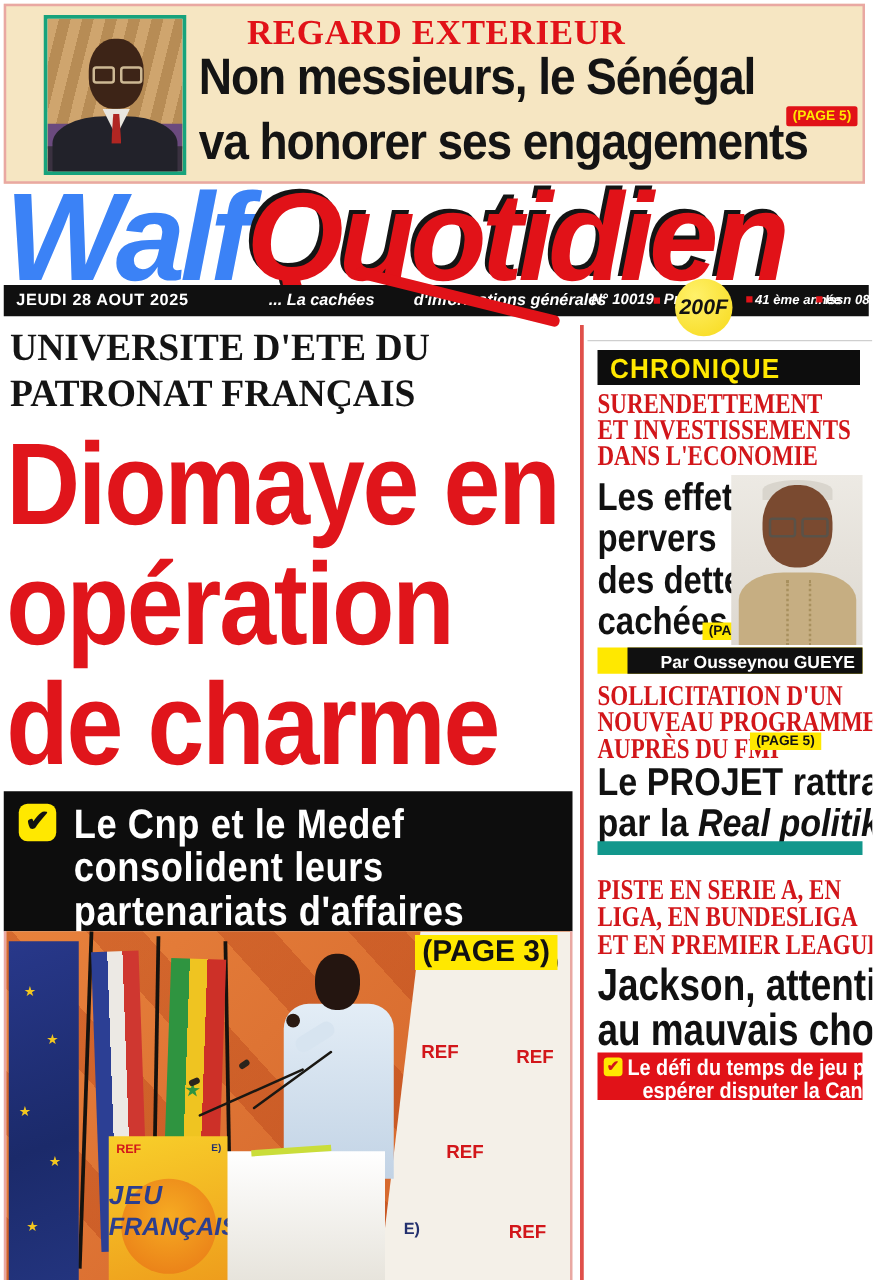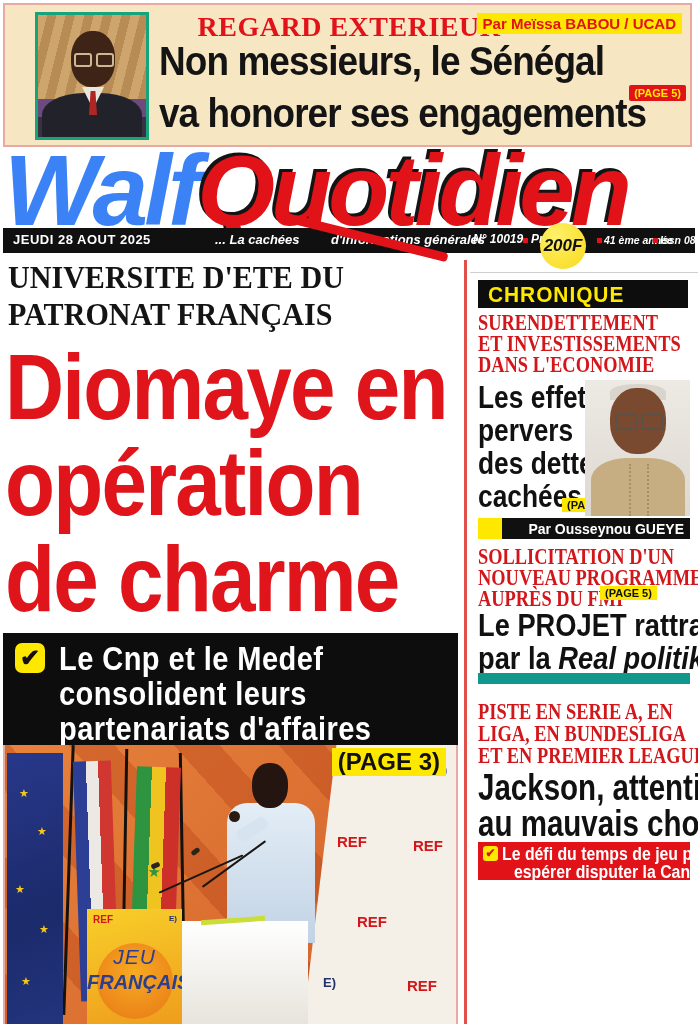--- a/index.html
+++ b/index.html
@@ -65,21 +65,21 @@
   .sp-hand{position:absolute;left:224px;top:66px;width:11px;height:11px;background:#2a1a12;border-radius:50%;}
   .mic{position:absolute;height:2px;background:#1a1712;border-radius:2px;}
   .mic-tip{position:absolute;width:9px;height:5px;background:#2a241c;border-radius:3px;}
   
   .pod-white{position:absolute;left:175px;top:176px;width:128px;height:103px;background:linear-gradient(180deg,#ffffff,#e7e4dc);}
   .pod-strip{position:absolute;left:196px;top:173px;width:64px;height:5px;background:#cadd3a;transform:rotate(-4deg);}
   .pod-yellow{position:absolute;left:82px;top:164px;width:95px;height:115px;background:linear-gradient(165deg,#f8cf2a,#ee9d1c);overflow:hidden;}
   .pod-sun{position:absolute;left:10px;top:34px;width:76px;height:76px;border-radius:50%;background:radial-gradient(circle at 50% 40%,#f6ab22,#e87716);}
   .pod-ref{position:absolute;left:6px;top:5px;color:#d2161a;font-weight:bold;font-size:10px;}
   .pod-medef{position:absolute;right:5px;top:5px;color:#23306e;font-weight:bold;font-size:8px;}
-  .pod-t1{position:absolute;left:0;top:36px;width:100%;text-align:center;color:#2c3e8e;font-weight:normal;font-style:italic;font-size:21px;letter-spacing:1px;}
+  .pod-t1{position:absolute;left:0;top:36px;width:100%;color:#2c3e8e;font-weight:bold;font-style:italic;font-size:21px;letter-spacing:1px;}
   .pod-t2{position:absolute;left:0;top:62px;width:100%;text-align:center;color:#2c3e8e;font-weight:bold;font-style:italic;font-size:20px;letter-spacing:0;}
   #mp-page-ref{position:absolute;right:10px;top:3px;background:#ffe800;color:#111;font-weight:bold;font-size:24px;padding:0 6px;z-index:5;}
   
   #chron-bar{left:478px;top:280px;width:210px;height:28px;background:#0d0d0d;}
   #chron-label{position:absolute;left:10px;top:2px;color:#ffe800;font-weight:bold;font-size:22px;letter-spacing:1px;transform:scaleX(.95);transform-origin:left top;}
   .rk{left:478px;font-size:23px;line-height:1;transform:scaleX(.8);}
   .chron-head{left:478px;color:#111;font-weight:bold;font-size:31px;line-height:1;white-space:nowrap;transform:scaleX(.85);}
   #chron-photo{left:585px;top:380px;width:105px;height:136px;background:linear-gradient(180deg,#edeae4,#ddd8d0);overflow:hidden;}
   .cp-head{position:absolute;left:25px;top:8px;width:56px;height:66px;background:#7a4a30;border-radius:46%;}
   .cp-hair{position:absolute;left:25px;top:4px;width:56px;height:16px;background:#d9d5cd;border-radius:50% 50% 0 0;}
@@ -121,21 +121,20 @@
       <div class="tb-purple"></div>
       <div class="tb-dark"></div>
       <div class="tb-suit"></div>
       <div class="tb-shirt"></div>
       <div class="tb-tie"></div>
       <div class="tb-head"></div>
       <div class="tb-glass-l"></div>
       <div class="tb-glass-r"></div>
     </div>
     <div class="abs" id="tb-kicker">REGARD EXTERIEUR</div>
-    <div class="abs" id="tb-byline">Par Meïssa BABOU / UCAD</div>
     <div class="abs tb-head-line sx" style="top:36px;">Non messieurs, le Sénégal</div>
     <div class="abs tb-head-line sx" style="top:88px;">va honorer ses engagements</div>
     <div class="abs" id="tb-page-ref">(PAGE 5)</div>
   </div>
 
   <div class="abs" id="masthead-title"><span class="t-black">Walf</span><span class="t-red">Quotidien</span></div>
   <div class="abs" id="q-swash"></div>
   <div class="abs" id="mast-bar">
     <span class="mb" style="left:10px;font-weight:bold;letter-spacing:.5px;">JEUDI 28 AOUT 2025</span>
     <span class="mb mb-it" style="left:212px;">... La cachées</span>

